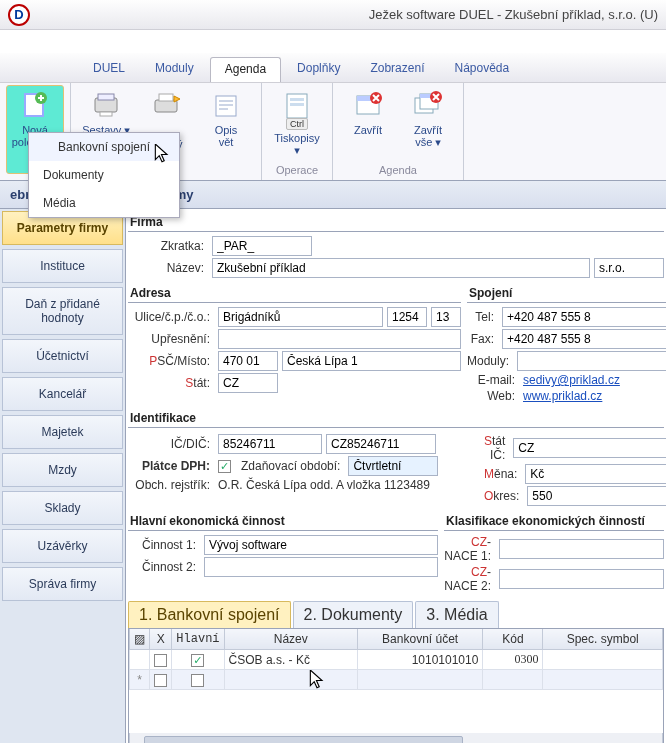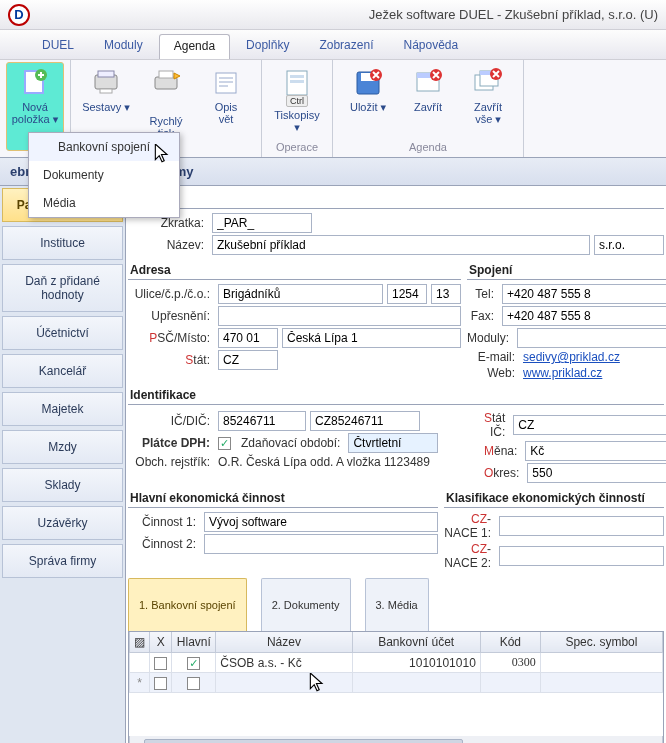--- a/index.html
+++ b/index.html
@@ -29,21 +29,22 @@
   background: #fff;
   display: flex; align-items: center; justify-content: center;
   font-weight: bold; color: #003a9d; font-size: 13px;
   margin-right: 12px;
 }
 .titlebar-title { flex:1; text-align:right; color:#444; font-size:13px; }
 .menubar {
   display:flex; gap:2px;
   background: linear-gradient(#fdfdfd,#e8e8ef);
   border-bottom:1px solid #cfcfd6;
-  padding: 4px 6px 0 28px;
+  padding: 4px 6px 0 79px;
+  margin-top: 23px;
 }
 .menubar .tab {
   padding:4px 14px 6px;
   color:#3b5aa3;
   cursor:pointer;
 }
 .menubar .tab.active {
   background:#fff;
   border:1px solid #b9b9c4;
   border-bottom:none;
@@ -130,22 +131,22 @@
 .form-row label { text-align:right; padding-right:4px; color:#333; }
 .input {
   border:1px solid #a9b3c6; background:#fff; padding:2px 4px;
   font-size:12px; height:20px;
 }
 .input.hi { background:#e6f2ff; }
 .cols { display:flex; gap:6px; }
 .cols > div { flex:1; }
 .tabs { display:flex; border-bottom:1px solid #9aa3b8; margin-top:6px; }
 .tabs .t {
-  padding:20px 10px; border:1px solid #b7c2d6; border-bottom:none;
-  background:#eef2f9; margin-right:14px; font-size:11px; cursor:pointer;
+  padding:4px 10px; border:1px solid #b7c2d6; border-bottom:none;
+  background:#eef2f9; margin-right:2px; font-size:16px; cursor:pointer;
   border-radius:2px 2px 0 0;
 }
 .tabs .t.active { background:#fff1c0; border-color:#d7b95e; color:#5a4400; }
 .grid { border:1px solid #9aa3b8; border-top:none; }
 .grid table { width:100%; border-collapse:collapse; font-size:12px; }
 .grid th {
   background:linear-gradient(#f4f6fb,#e3e8f2);
   border:1px solid #c3cad8; border-top:none; padding:3px 4px; font-weight:normal; color:#333;
 }
 .grid td { border:1px solid #dbe0ea; padding:2px 4px; height:20px; }
@@ -243,31 +244,20 @@
             </svg>
           </div>
           <div style="font-size: 9px; background: rgb(238, 238, 238); border: 1px solid rgb(187, 187, 187); padding: 0px 3px; border-radius: 2px; margin-top: -4px;">Ctrl</div>
           <div class="lbl" style="white-space: pre-line;">Tiskopisy ▾</div>
         </div>
       </div>
       <div class="ribbon-group-caption">Operace</div>
     </div>
     <div class="ribbon-group">
       <div class="ribbon-buttons">
-        <div class="rbtn">
-          <div class="ico">
-            <svg width="32" height="32">
-              <rect x="5" y="5" width="22" height="22" rx="2" fill="#4a84d6" stroke="#2a5aa0"></rect>
-              <rect x="9" y="6" width="14" height="8" fill="#fff"></rect>
-              <circle cx="24" cy="8" r="6" fill="#d33"></circle>
-              <path d="M21 5 l6 6 M27 5 l-6 6" stroke="#fff" stroke-width="2"></path>
-            </svg>
-          </div>
-          <div class="lbl" style="white-space: pre-line;">Uložit ▾</div>
-        </div>
         <div class="rbtn">
           <div class="ico">
             <svg width="32" height="32">
               <rect x="5" y="6" width="22" height="18" fill="#fff" stroke="#8ab"></rect>
               <rect x="5" y="6" width="22" height="5" fill="#bcf"></rect>
               <circle cx="24" cy="8" r="6" fill="#d33"></circle>
               <path d="M21 5 l6 6 M27 5 l-6 6" stroke="#fff" stroke-width="2"></path>
             </svg>
           </div>
           <div class="lbl" style="white-space: pre-line;">Zavřít</div>
@@ -376,21 +366,21 @@
             <a class="link" style="flex:1">www.priklad.cz</a>
           </div>
       </div>
     </div>
 
     <div class="section-title">Identifikace</div>
     <div class="cols">
       <div>
         <div class="form-row">
           <label style="width:86px">IČ/DIČ:</label>
-          <input class="input" style="width: 88px;" value="85246711">
+          <input class="input" style="width: 104px;" value="85246711">
           <input class="input" style="width: 110px;" value="CZ85246711">
         </div>
         <div class="form-row">
           <label style="width:86px; font-weight:bold">Plátce DPH:</label>
           <span class="chk on"></span>
           <label style="padding-left:6px">Zdaňovací období:</label>
           <input class="input hi" style="width: 90px;" value="Čtvrtletní">
         </div>
         <div class="form-row">
           <label style="width:86px">Obch. rejstřík:</label>
@@ -443,21 +433,21 @@
         <div class="t">2. Dokumenty</div>
         <div class="t">3. Média</div>
       </div>
 
     <div class="grid">
       <table>
         <thead>
             <tr id="gridhead">
               <th style="width: 18px;">▨</th>
               <th style="width: 22px;">X</th>
-              <th style="width: 44px;">Hlavní</th>
+              <th style="width: 44px; font-family: Liberation Mono, monospace;">Hlavní</th>
               <th>Název</th>
               <th>Bankovní účet</th>
               <th style="width: 60px;">Kód</th>
               <th>Spec. symbol</th>
             </tr>
           </thead>
         <tbody id="gridbody">
             <tr>
               <td style="text-align: center; color: rgb(136, 136, 136);"></td>
               <td style="text-align: center;"><span class="chk"></span></td>

